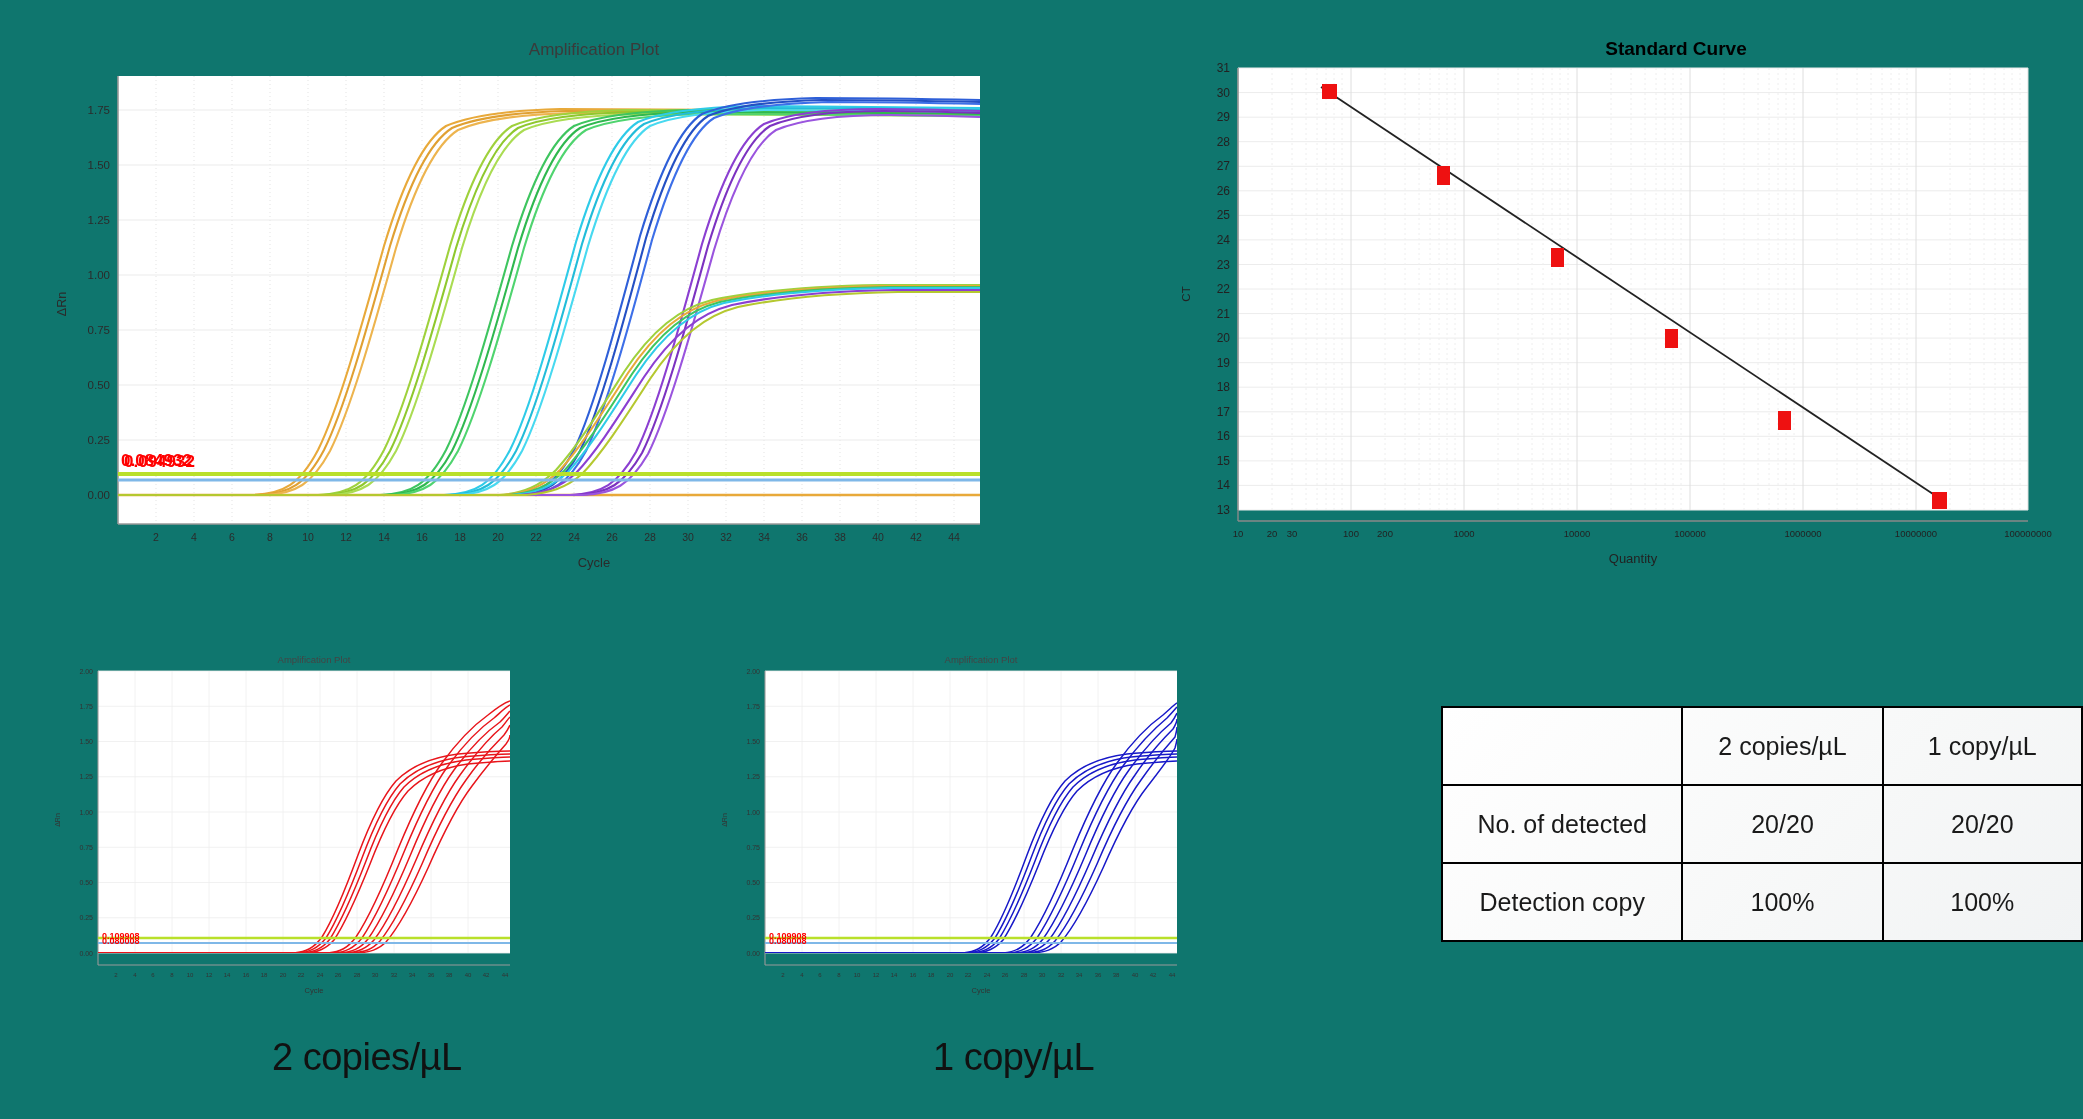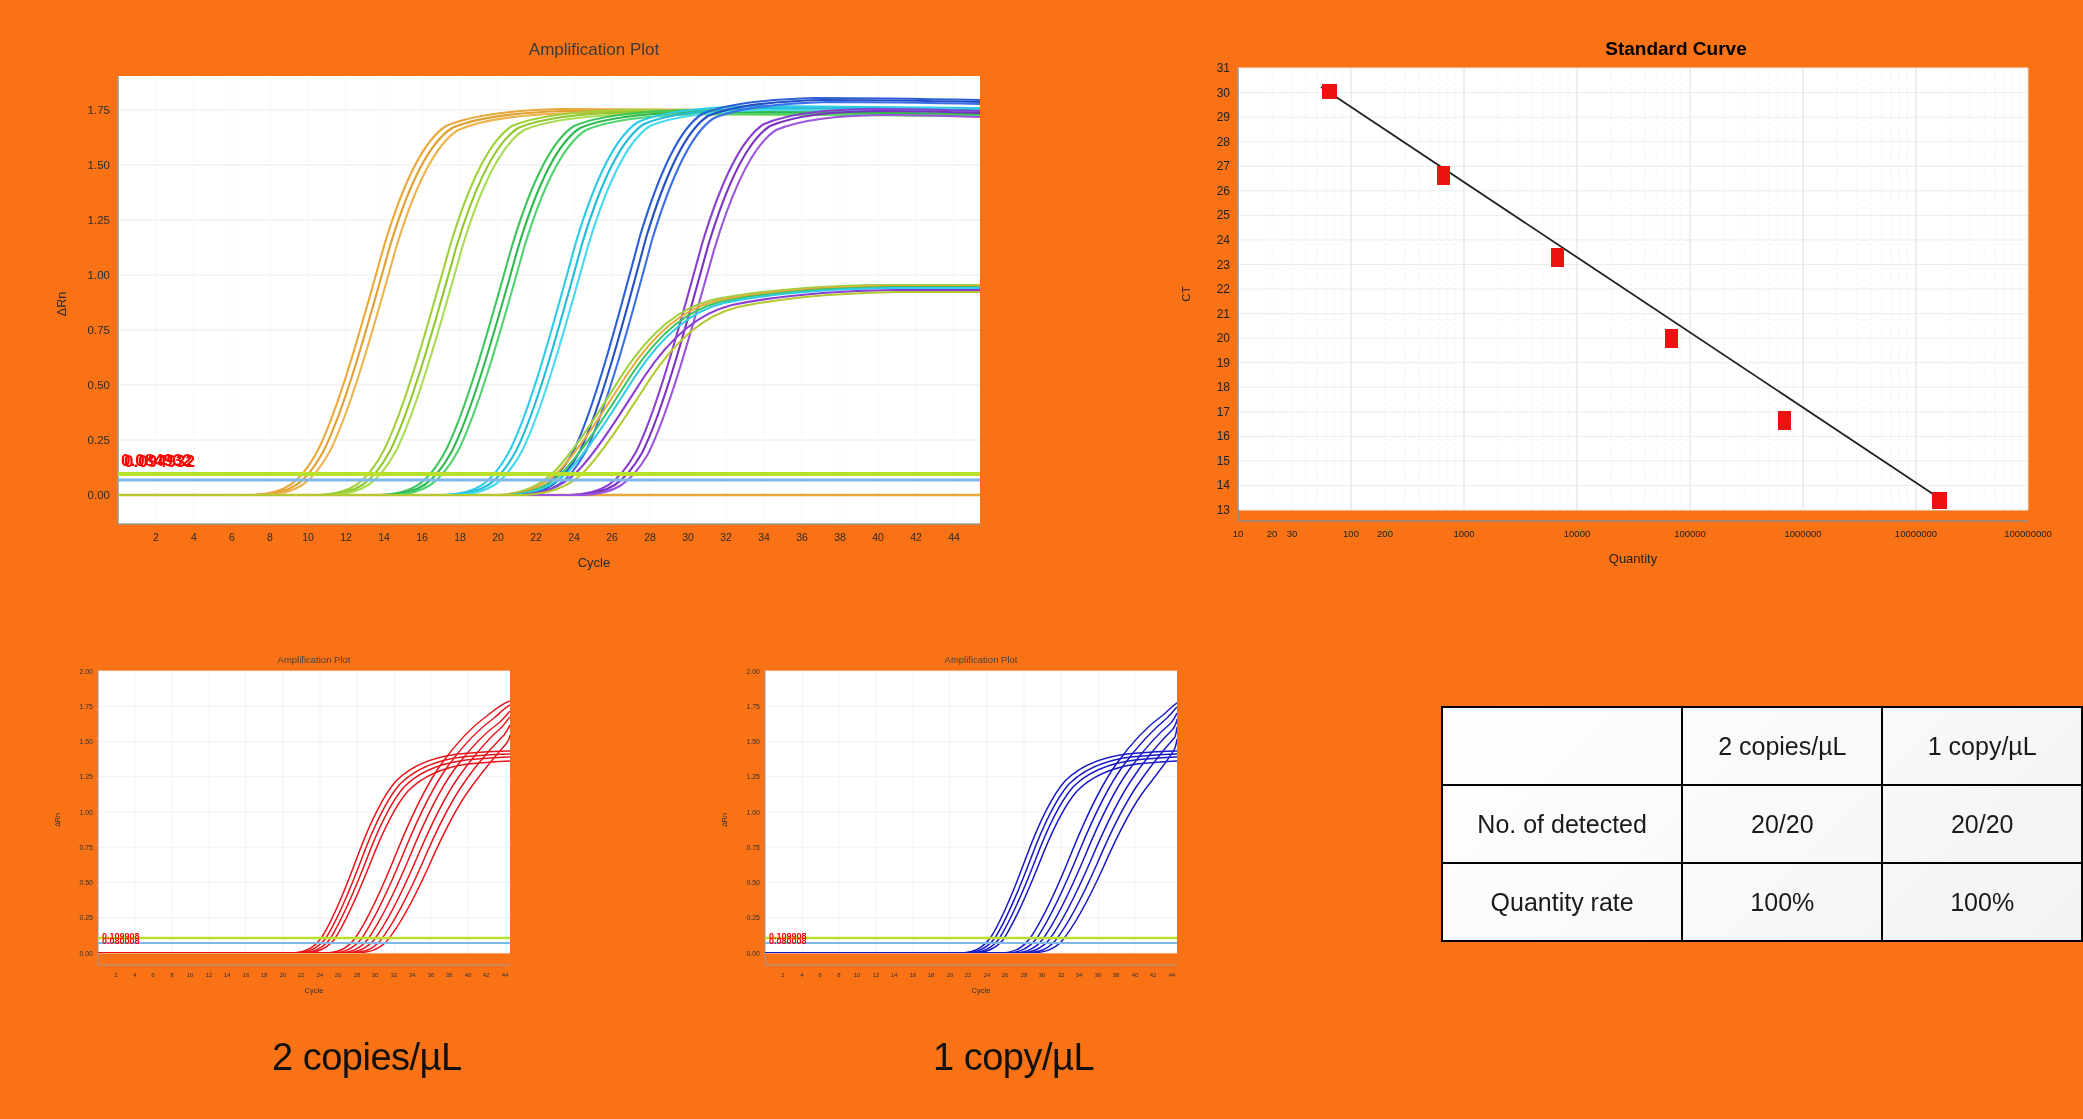--- a/index.html
+++ b/index.html
@@ -3,21 +3,21 @@
 <meta charset="utf-8">
 <style>
   * { box-sizing: border-box; }
   html, body {
     margin: 0; padding: 0;
     width: 2083px; height: 1119px;
     background: #ffffff;
     font-family: "Liberation Sans", sans-serif;
     overflow: hidden;
   }
-  .page { position: relative; width: 2083px; height: 1119px; background:#f97316; }
+  .page { position: relative; width: 2083px; height: 1119px; background:#0f766e; }
 
   
   .panel { position: absolute; }
 
   
   #main-amp { left: 0px; top: 18px; width: 1060px; height: 420px; }
 
   
   #std-curve { left: 1160px; top: 10px; width: 920px; height: 530px; }
 
@@ -539,20 +539,20 @@
         <td class="rowhdr blank"></td>
         <td>2 copies/µL</td>
         <td>1 copy/µL</td>
       </tr>
       <tr>
         <td class="rowhdr">No. of detected</td>
         <td>20/20</td>
         <td>20/20</td>
       </tr>
       <tr>
-        <td class="rowhdr">Quantity rate</td>
+        <td class="rowhdr">Detection copy</td>
         <td>100%</td>
         <td>100%</td>
       </tr>
     </tbody>
   </table>
 
 </div>
 
 </body></html>

